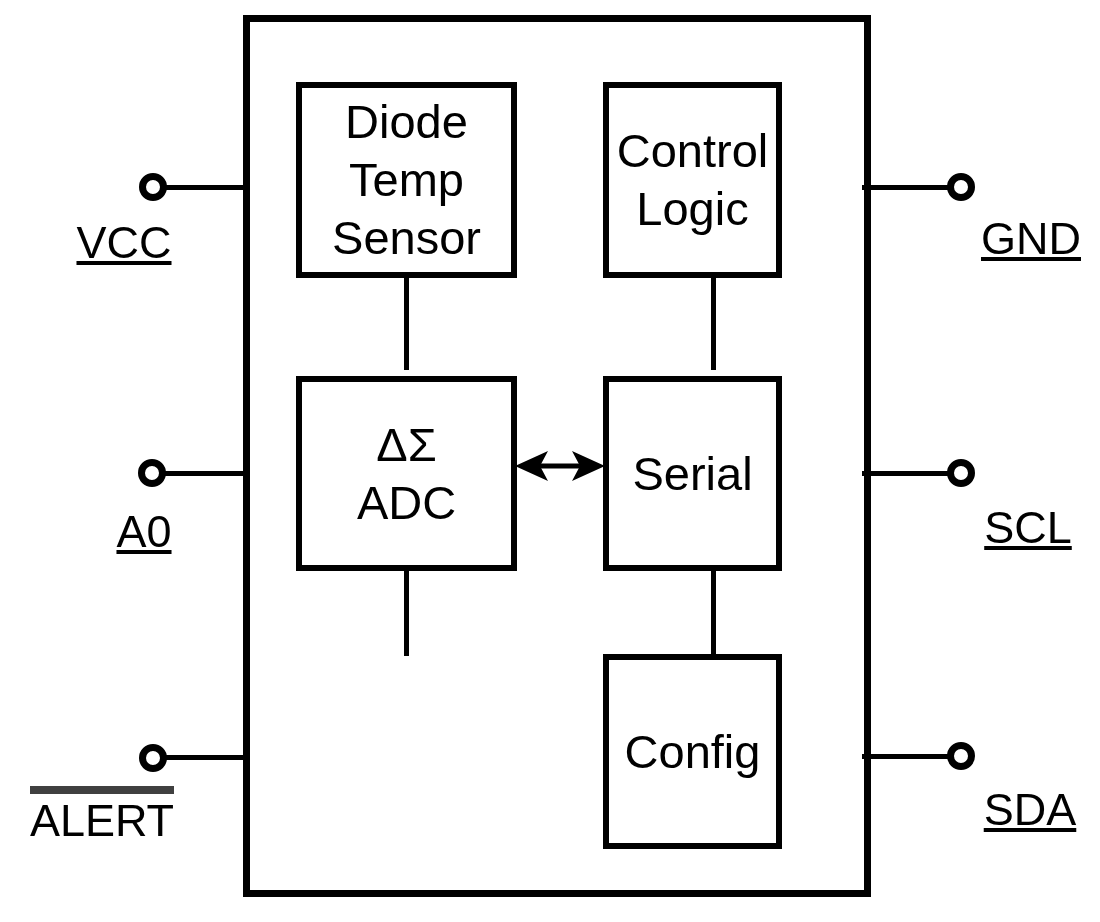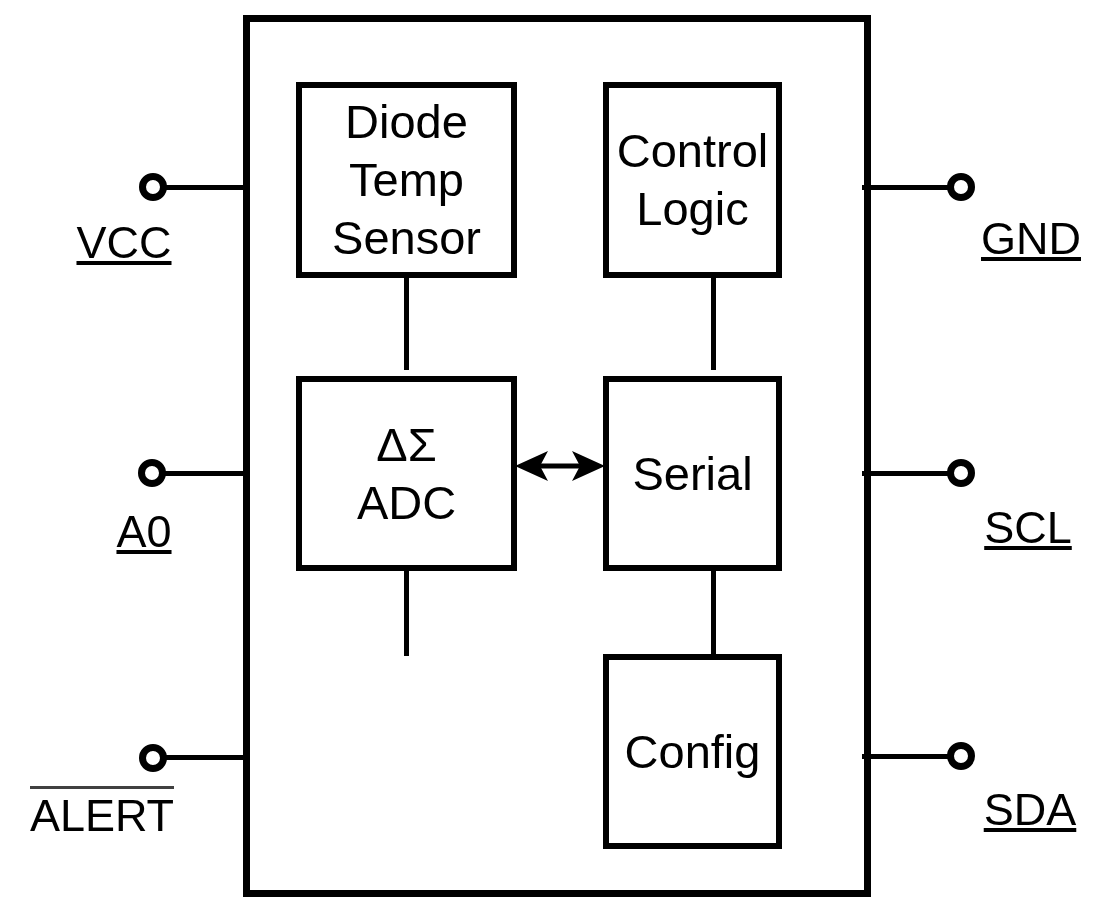--- a/index.html
+++ b/index.html
@@ -82,21 +82,21 @@
     position: absolute;
     width: 160px;
     font-size: 45px;
     line-height: 48px;
     text-align: center;
     white-space: nowrap;
     text-decoration: underline;
   }
   .overline-text {
     display: inline-block;
-    border-top: 3px solid #404040;
+    border-top: 8px solid #404040;
     padding-top: 3px;
   }
   
   .biarrow {
     position: absolute;
     left: 514px;
     top: 447px;
     width: 92px;
     height: 38px;
     z-index: 3;

